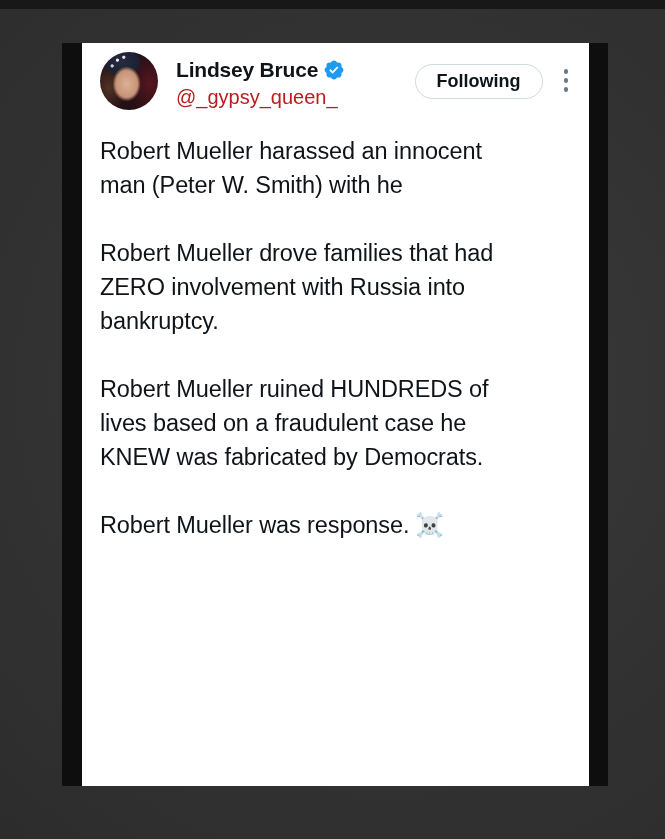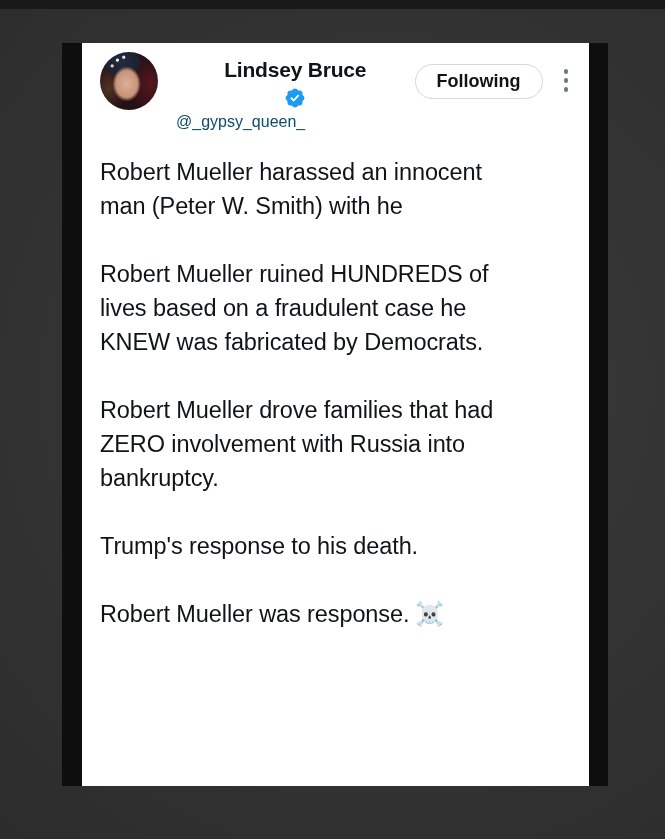--- a/index.html
+++ b/index.html
@@ -31,24 +31,24 @@
       radial-gradient(circle at 30% 14%, #e8e8f0 0 1.2px, rgba(0,0,0,0) 2px),
       radial-gradient(circle at 41% 9%,  #dfe3ee 0 1.2px, rgba(0,0,0,0) 2px),
       radial-gradient(circle at 21% 24%, #ccd2e2 0 1.2px, rgba(0,0,0,0) 2px),
       radial-gradient(ellipse 34% 42% at 46% 55%, #ddb096 0%, #c69378 55%, rgba(160,110,85,0) 72%),
       radial-gradient(ellipse 48% 36% at 38% 17%, #262b3d 0%, #1d2233 55%, rgba(25,30,50,0) 75%),
       radial-gradient(ellipse 44% 62% at 15% 62%, #513324 0%, rgba(70,45,30,0) 70%),
       radial-gradient(ellipse 52% 72% at 87% 55%, #57161f 0%, rgba(70,20,25,0) 75%),
       #241015;
   }
   .id-block{ flex:1 1 auto; padding-left:18px; padding-top:6px; min-width:0; cursor:pointer; }
-  .name-row{ display:flex; align-items:center; gap:5px;flex-direction:column; }
+  .name-row{ display:flex; align-items:center; gap:5px; }
   .display-name{ font-size:21px; font-weight:700; color:#0f1419; letter-spacing:-0.2px; }
   .badge{ width:22px; height:22px; display:inline-block; }
-  .handle{ font-size:16px; color:#0c4a6e; margin-top:4px; }
+  .handle{ font-size:20px; color:#b91c1c; margin-top:4px; }
 
   .follow-btn{
     margin-top:12px;
     height:35px; padding:4px 21px;
     border:1px solid #cfd9de; border-radius:18px;
     background:#fff; color:#0f1419;
     font-family:inherit; font-size:18px; font-weight:700;
     display:flex; align-items:center; cursor:pointer; flex:0 0 auto;
   }
   .more-btn{
@@ -93,31 +93,30 @@
         <span class="dot"></span>
       </button>
     </div>
 
     <div class="tweet-body">
       <div class="para">
         <div class="line">Robert Mueller harassed an innocent</div>
         <div class="line">man (Peter W. Smith) with he</div>
       </div>
       <div class="para">
+        <div class="line">Robert Mueller drove families that had</div>
+        <div class="line">ZERO involvement with Russia into</div>
+        <div class="line">bankruptcy.</div>
+      </div>
+      <div class="para">
         <div class="line">Robert Mueller ruined HUNDREDS of</div>
         <div class="line">lives based on a fraudulent case he</div>
         <div class="line">KNEW was fabricated by Democrats.</div>
       </div>
       <div class="para">
-        <div class="line">Robert Mueller drove families that had</div>
-        <div class="line">ZERO involvement with Russia into</div>
-        <div class="line">bankruptcy.</div>
-      </div>
-      <div class="para">
-        <div class="line">Trump's response to his death.</div>
       </div>
       <div class="para">
         <div class="line">Robert Mueller was response. ☠️</div>
       </div>
     </div>
 
   </div>
 </div>
 
 </body></html>

